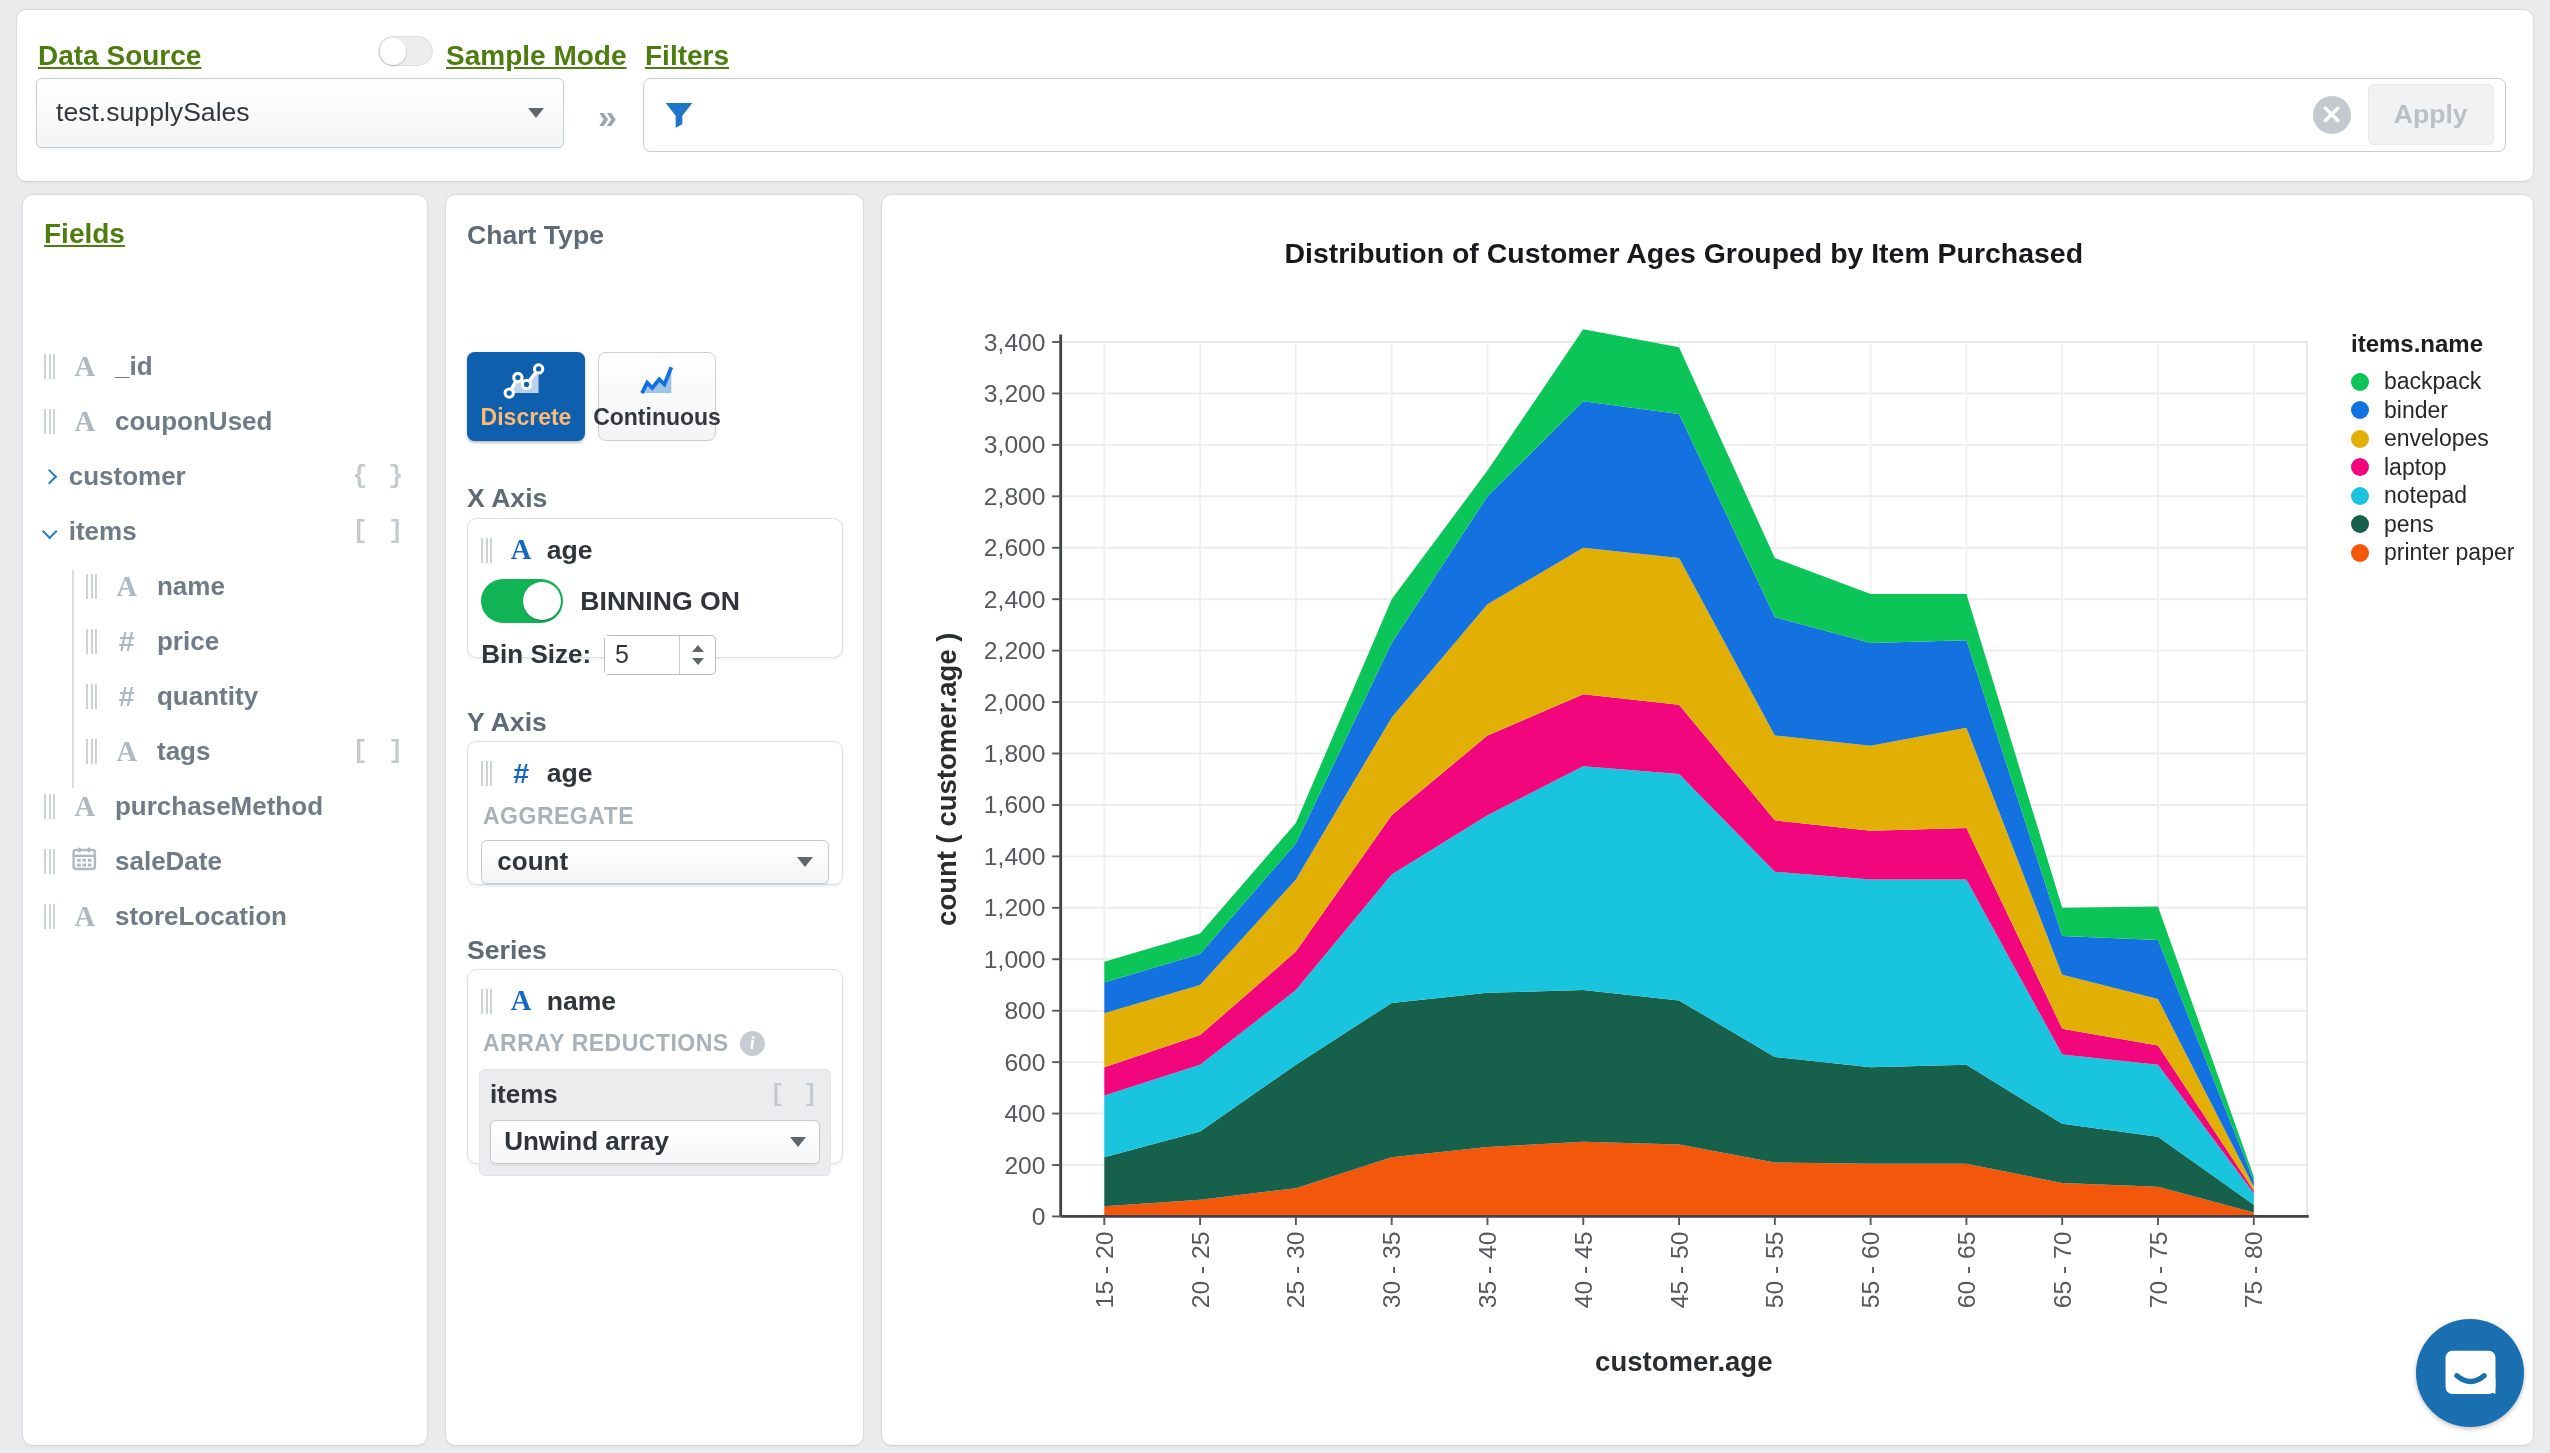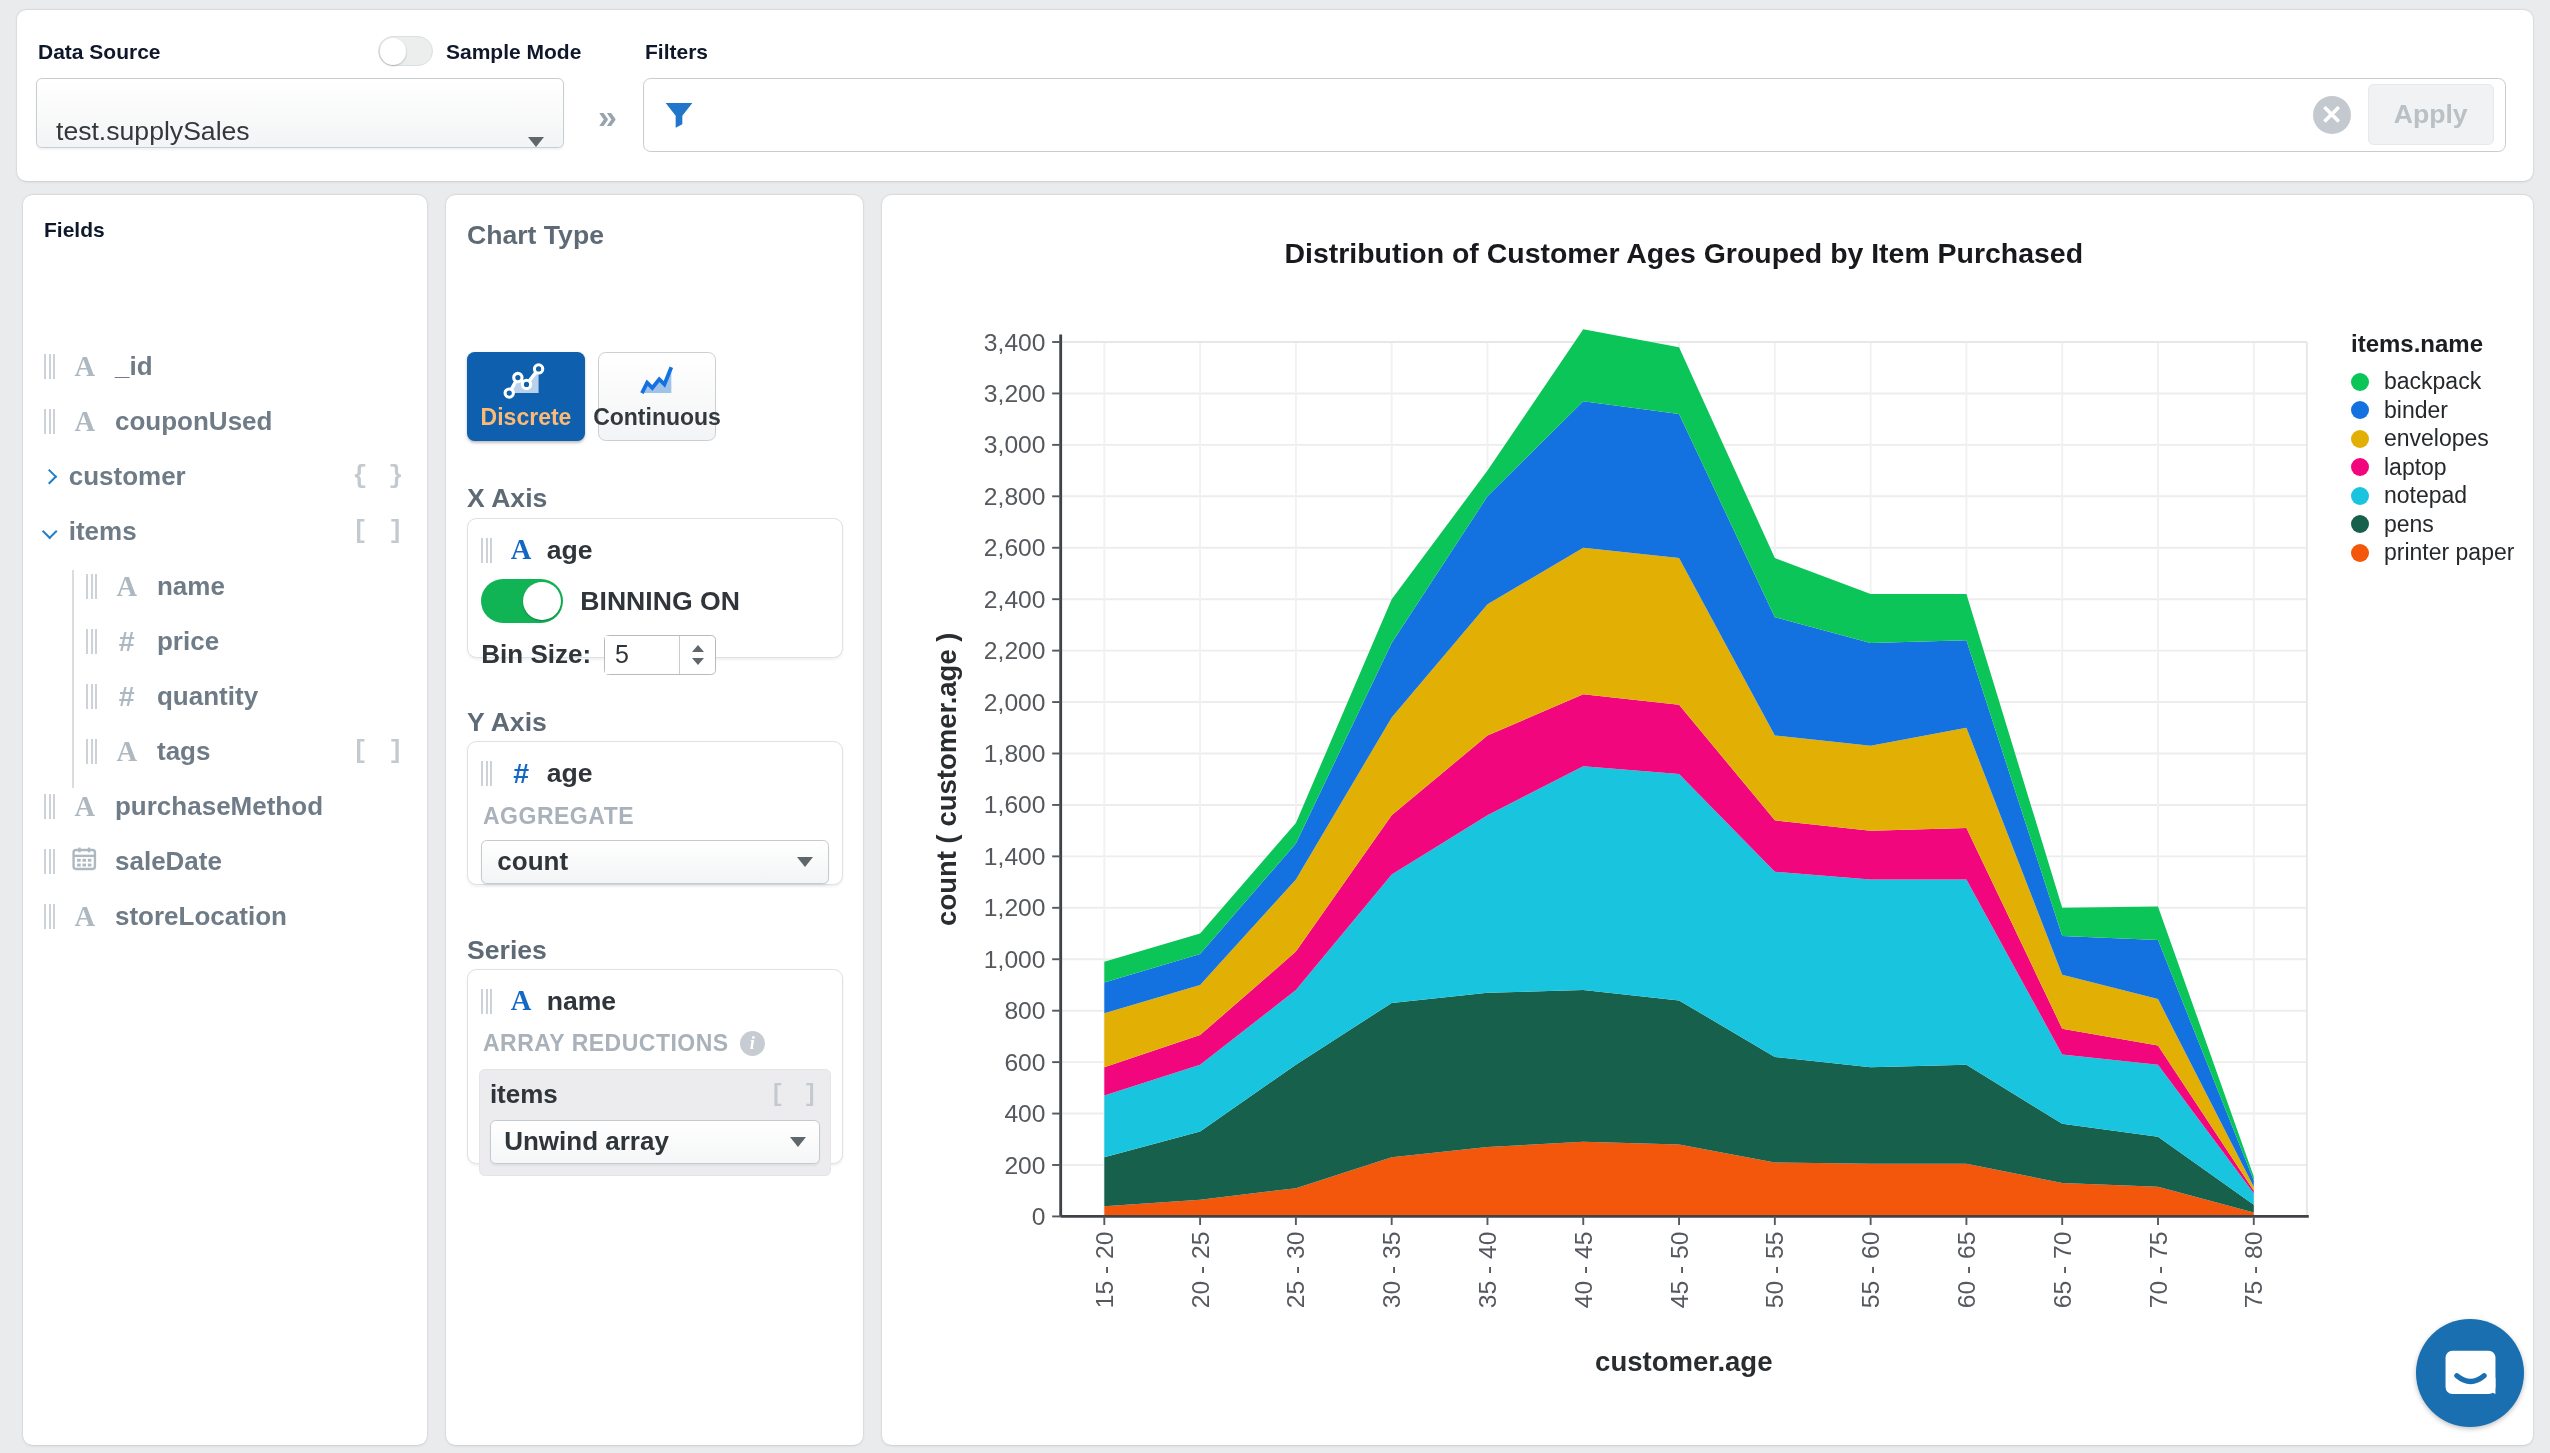--- a/index.html
+++ b/index.html
@@ -4,31 +4,31 @@
 <style>
   * { margin:0; padding:0; box-sizing:border-box; }
   html,body { width:2550px; height:1454px; }
   body { background:#e9ebed; font-family:"Liberation Sans", sans-serif; position:relative; overflow:hidden; }
 
   .panel { position:absolute; background:#fff; border-radius:9.5px;
            box-shadow:0 0.9px 2.8px rgba(0,0,0,.10), 0 0 0 0.9px rgba(0,0,0,.03); }
 
   
   #topbar { left:17px; top:9.5px; width:2516px; height:171px; }
-  .bar-label { position:absolute; font-size:21px; font-weight:700; color:#0f172a; }
+  .bar-label { position:absolute; font-size:28px; font-weight:700; color:#4d7c0f;text-decoration:underline; }
   #ds-label { left:21px; top:30px; }
   #sm-label { left:429px; top:30px; }
   #flt-label { left:628px; top:30px; }
   #sample-toggle { position:absolute; left:361px; top:26.6px; width:55px; height:30px;
       background:#eceded; border:0.9px solid #dcdfe2; border-radius:15px; }
   #sample-toggle .knob { position:absolute; left:0.9px; top:0.9px; width:26.6px; height:26.6px;
       background:#fff; border-radius:50%; box-shadow:0 0.9px 1.9px rgba(0,0,0,.25); }
   #ds-select { position:absolute; left:19px; top:68px; width:528px; height:70px;
       background:linear-gradient(#ffffff,#f3f4f5); border:0.9px solid #c6cdd3; border-radius:5.7px;
-      box-shadow:0 1.9px 1.9px rgba(0,0,0,.05); display:flex; align-items:flex-end; padding:0 19px;
+      box-shadow:0 1.9px 1.9px rgba(0,0,0,.05); display:flex; align-items:center; padding:0 19px;
       font-size:26.6px; color:#33383d; }
   .caret { width:0; height:0; border-left:8.5px solid transparent; border-right:8.5px solid transparent;
       border-top:10.4px solid #5f666c; margin-left:auto; }
   #chev-dbl { position:absolute; left:581px; top:87px; font-size:34px; color:#98a4ad; font-weight:700; }
   #filters-box { position:absolute; left:626px; top:68px; width:1863px; height:74px; background:#fff;
       border:0.9px solid #c5ccd2; border-radius:7.6px; display:flex; align-items:center; padding:0 11.4px 0 19px; }
   #funnel-icon { width:32px; height:32px; }
   #clear-btn { margin-left:auto; width:38px; height:38px; border-radius:50%; background:#c3c9cf;
       color:#fff; font-size:26.6px; font-weight:700; display:flex; align-items:center; justify-content:center; }
   #apply-btn { margin-left:17px; height:61px; padding:0 25px; background:#f1f2f3;

